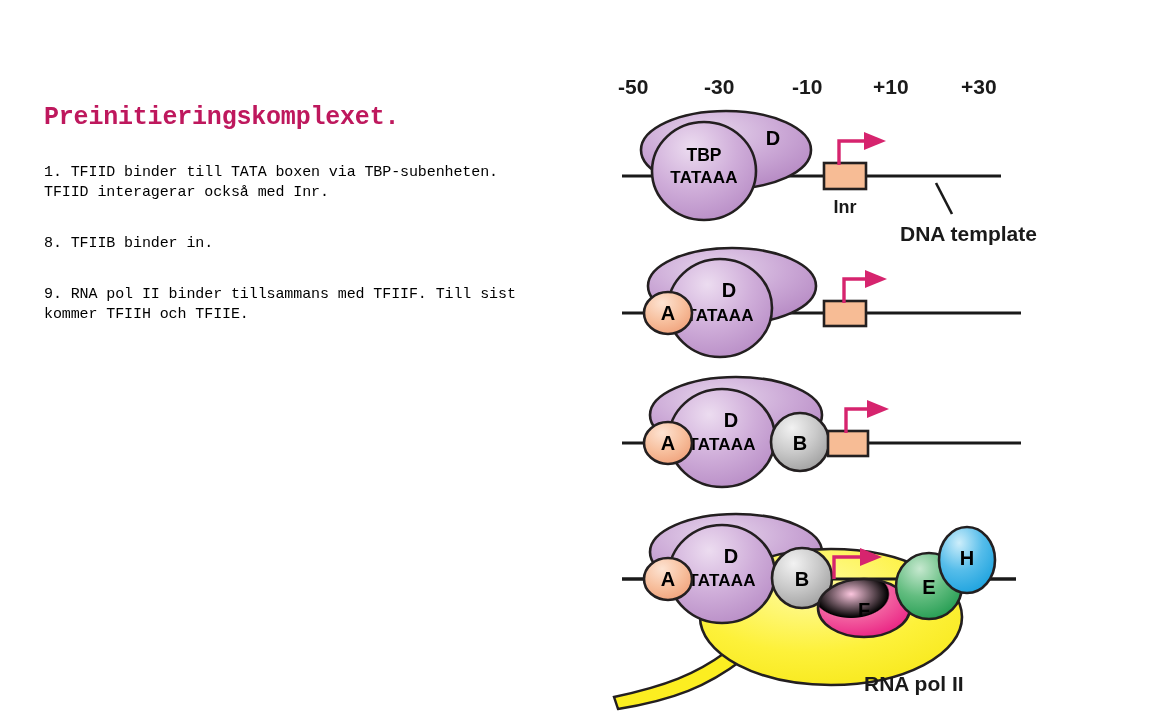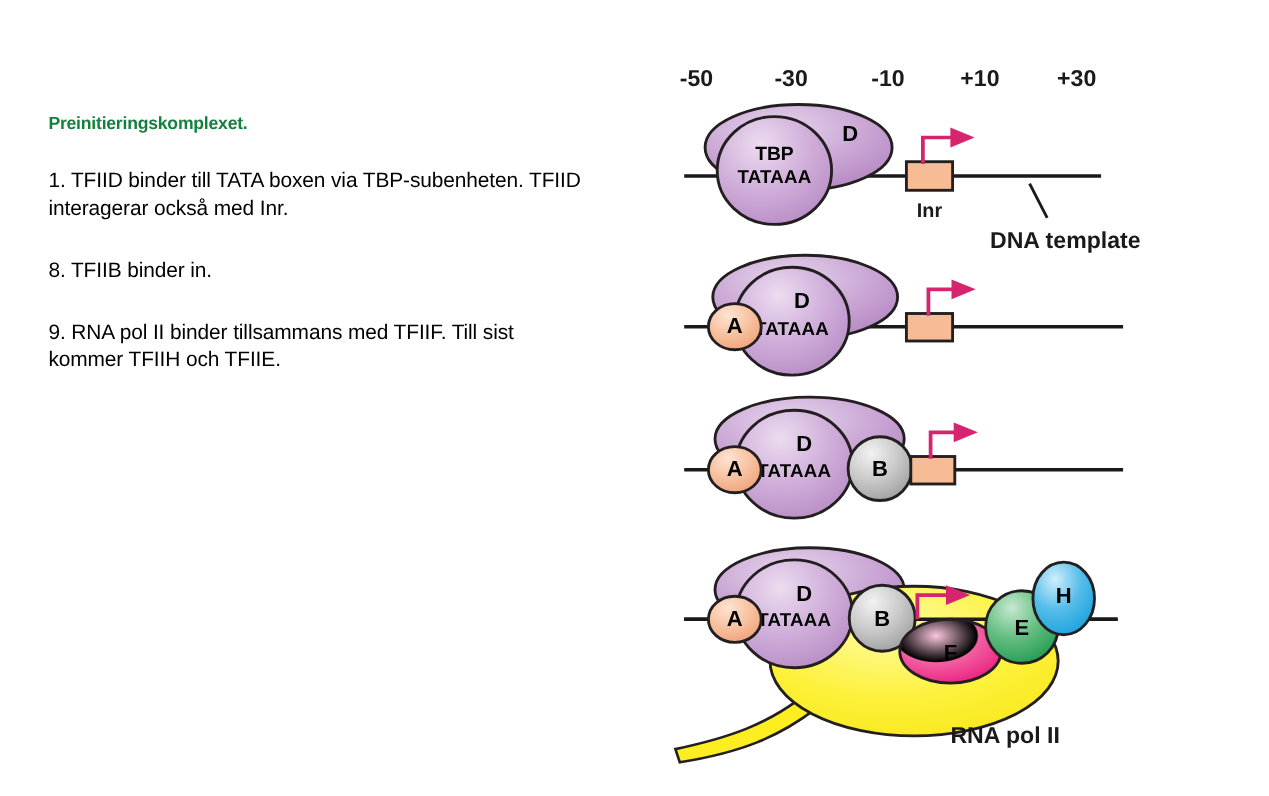--- a/index.html
+++ b/index.html
@@ -16,43 +16,43 @@
   }
 
   
   #text-column {
     position: absolute;
     left: 44px;
     top: 103px;
     width: 500px;
   }
   #slide-title {
-    font-family: Liberation Sans, sans-serif;
-    font-weight: bold;
-    font-size: 16px;
-    color: #15803d;
+    font-family: Liberation Mono, monospace;
+    font-weight: bold;
+    font-size: 25px;
+    color: #be185d;
     letter-spacing: -0.2px;
     margin: 0 0 30px 0;
     line-height: 1.2;
   }
   .step-para {
-    font-family: Liberation Sans, sans-serif;
-    font-size: 19px;
+    font-family: Liberation Mono, monospace;
+    font-size: 15px;
     color: #000000;
     line-height: 1.33;
     margin: 0 12px 31px 0;
     letter-spacing: -0.1px;
   }
   .step-para:last-child { margin-bottom: 0; }
 
   
   #diagram {
     position: absolute;
     left: 596px;
-    top: 36px;
+    top: 52px;
     width: 556px;
     height: 660px;
   }
   #diagram svg { display: block; }
 
   .axis-tick-text {
     font-family: "Liberation Sans", sans-serif;
     font-weight: bold;
     font-size: 21px;
     fill: #1a1a1a;

